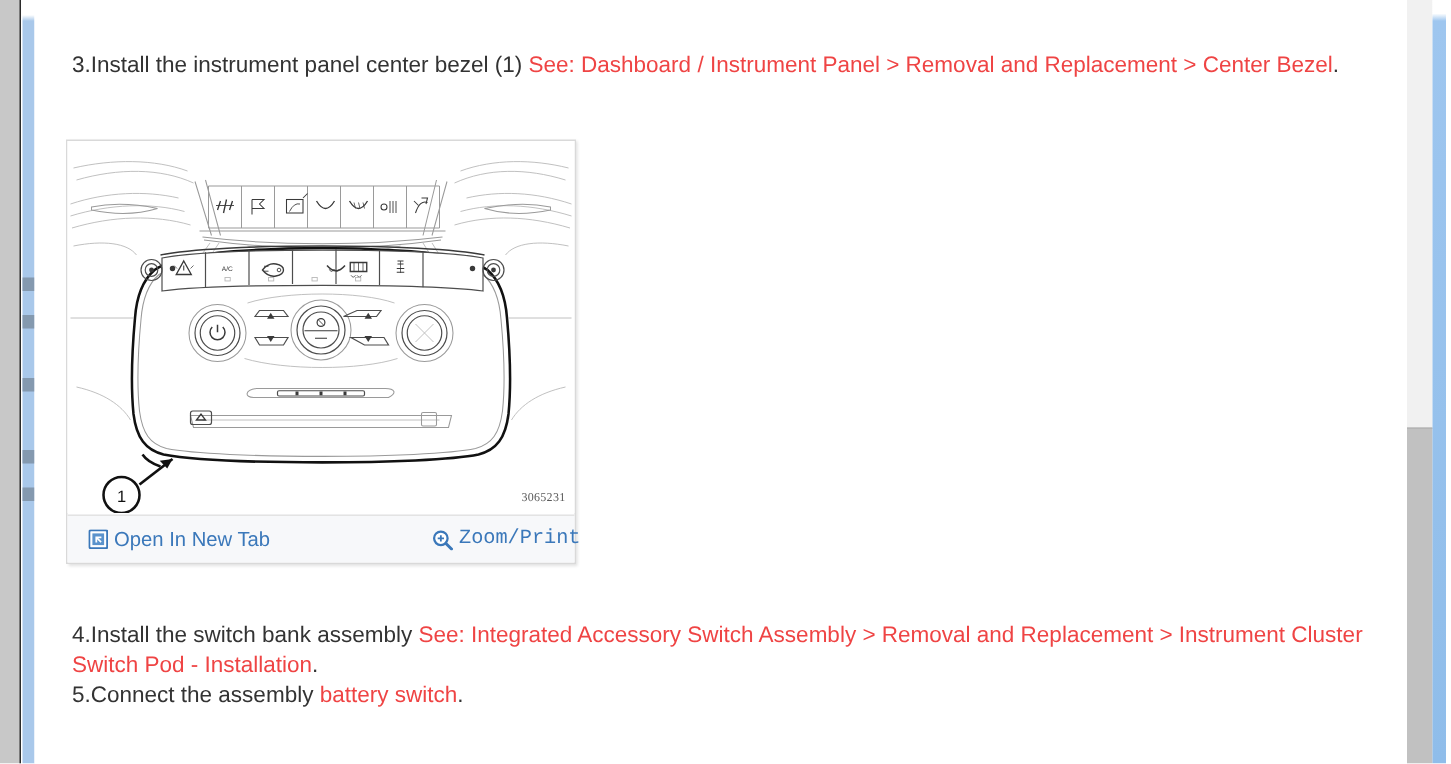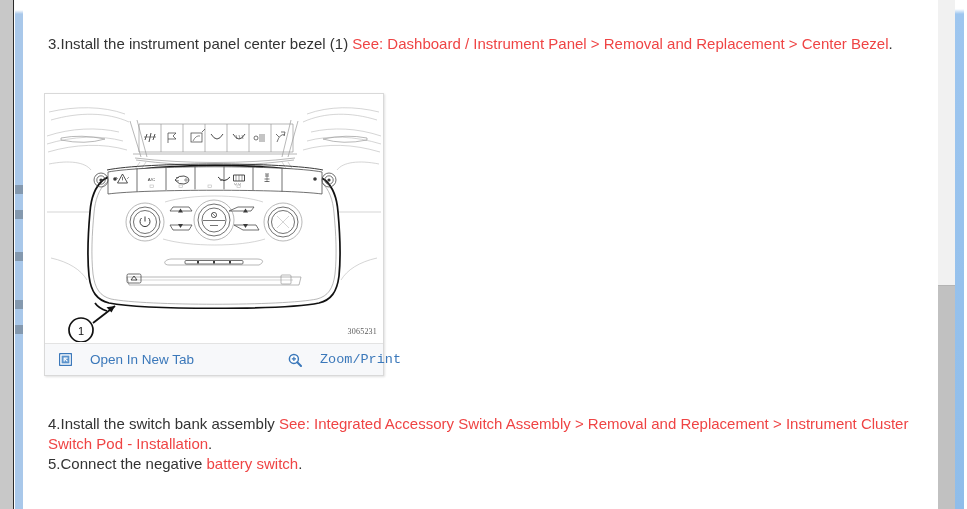--- a/index.html
+++ b/index.html
@@ -111,21 +111,21 @@
     left: 0; bottom: 0;
     width: 338px; height: 32px;
     background: #f7f8fa;
     border-top: 1px solid #e3e3e3;
     display: flex;
     align-items: center;
   }
   .bar-btn {
     display: flex;
     align-items: center;
-    gap: 18px;
+    gap: 4px;
     color: #3b78ba;
     font-size: 13.5px;
     cursor: pointer;
     text-decoration: none;
   }
   .open-tab-btn { position: absolute; left: 14px; }
   .zoom-print-btn { position: absolute; left: 243px; font-family: Liberation Mono, monospace; }
 
   .icon-svg { display: block; }
 
@@ -388,21 +388,21 @@
         </a>
 
       </div>
     </div>
 
     <div class="step-line step-4">
       <span>4.</span><span>Install the switch bank assembly </span><a class="lnk" href="#">See: Integrated Accessory Switch Assembly &gt; Removal and Replacement &gt; Instrument Cluster Switch Pod - Installation</a><span>.</span>
     </div>
 
     <div class="step-line step-5">
-      <span>5.</span><span>Connect the negative </span><a class="lnk" href="#">battery switch</a><span>.</span>
+      <span>5.</span><span>Connect the assembly </span><a class="lnk" href="#">battery switch</a><span>.</span>
     </div>
 
   </div>
 
   <div class="scroll-track"></div>
   <div class="scroll-thumb"></div>
   <div class="right-edge-blue"></div>
   <div class="right-edge-grey"></div>
 
 </div>

